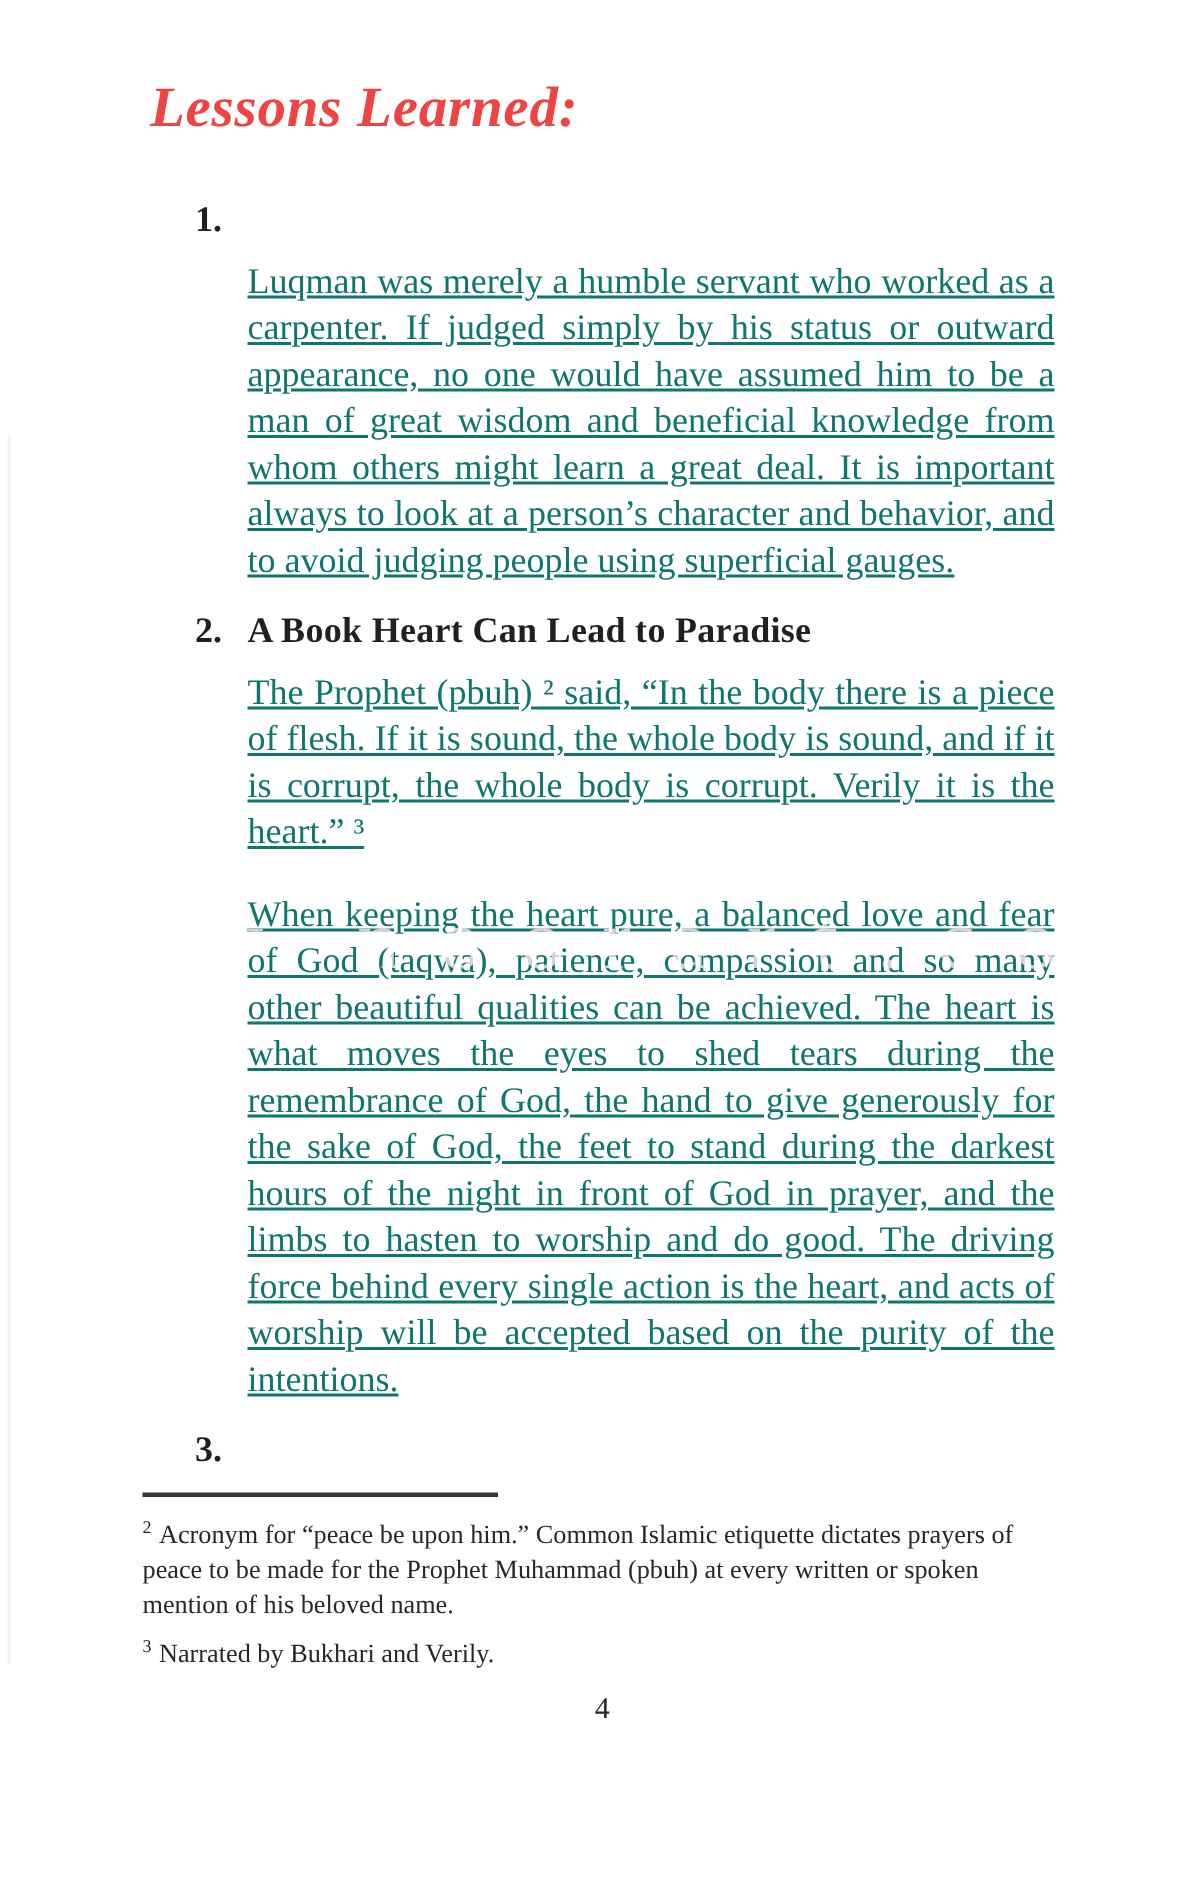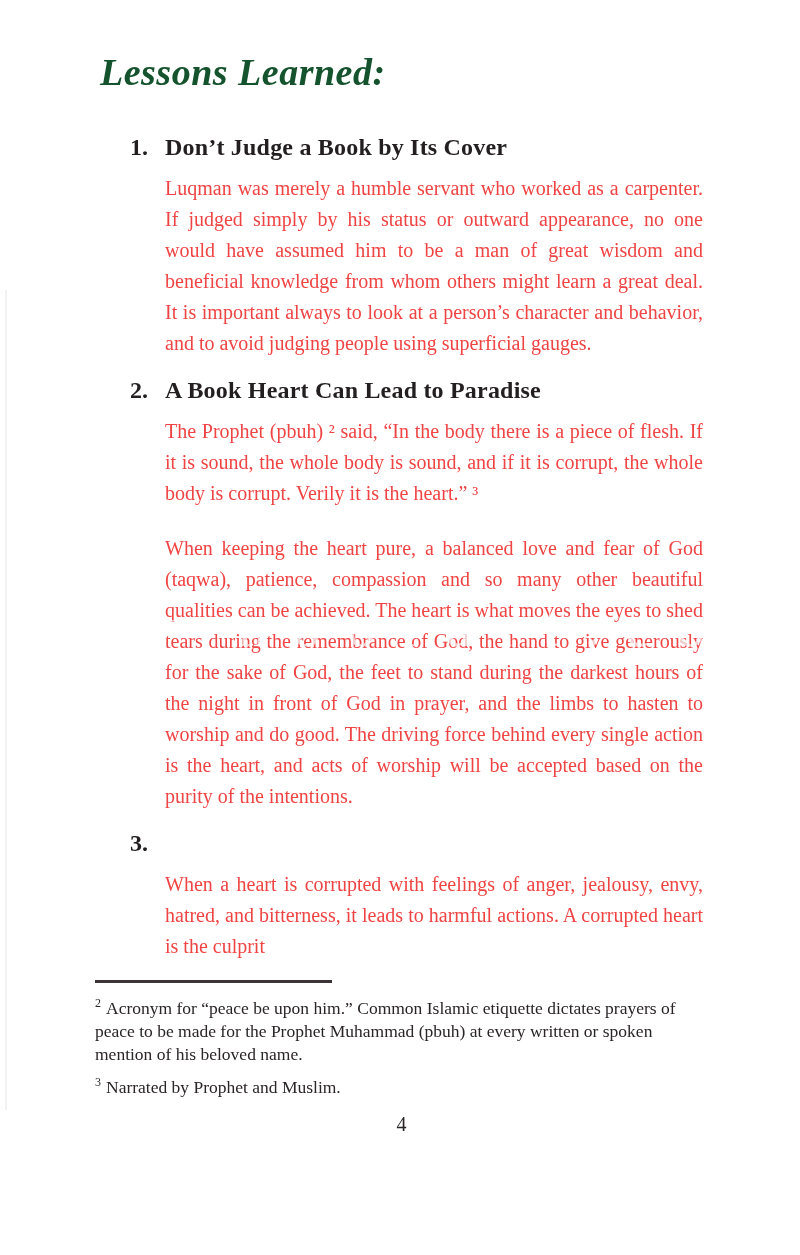--- a/index.html
+++ b/index.html
@@ -25,21 +25,21 @@
     width: 2px;
     height: 820px;
     background: rgba(0,0,0,0.05);
   }
   .title {
     margin: 0 0 40px 0;
     font-size: 38px;
     font-weight: bold;
     font-style: italic;
     letter-spacing: 0.5px;
-    color: #14532d;
+    color: #ef4444;
   }
   .lesson { margin: 0; }
   .lesson-head {
     display: flex;
     align-items: baseline;
     margin: 13px 0 12px 30px;
   }
   .num {
     width: 35px;
     flex: 0 0 35px;
@@ -49,24 +49,25 @@
   }
   .lesson-title {
     margin: 0;
     font-size: 24px;
     font-weight: bold;
     letter-spacing: 0.2px;
     color: #231f21;
   }
   .body-para {
     margin: 0 0 18px 65px;
-    font-size: 20px;
+    font-size: 24px;
     line-height: 31px;
     text-align: justify;
-    color: #ef4444;
+    color: #0f766e;
+    text-decoration: underline;
   }
   .para-gap { margin-top: 24px; }
   .footnotes {
     margin: 14px 0 0 -5px;
     font-size: 17.5px;
     line-height: 23px;
     color: #2a2527;
   }
   .fn-rule {
     width: 237px;
@@ -111,46 +112,44 @@
 
   <div class="scan-edge"></div>
 
   <h1 class="title">Lessons Learned:</h1>
 
   <div>
 
     <section class="lesson">
       <div class="lesson-head">
         <span class="num">1.</span>
-        <h2 class="lesson-title">Don’t Judge a Book by Its Cover</h2>
       </div>
       <p class="body-para">Luqman was merely a humble servant who worked as a carpenter. If judged simply by his status or outward appearance, no one would have assumed him to be a man of great wisdom and beneficial knowledge from whom others might learn a great deal. It is important always to look at a person’s character and behavior, and to avoid judging people using superficial gauges.</p>
     </section>
 
     <section class="lesson">
       <div class="lesson-head">
         <span class="num">2.</span>
         <h2 class="lesson-title">A Book Heart Can Lead to Paradise</h2>
       </div>
       <p class="body-para">The Prophet (pbuh) ² said, “In the body there is a piece of flesh. If it is sound, the whole body is sound, and if it is corrupt, the whole body is corrupt. Verily it is the heart.” ³</p>
       <p class="body-para para-gap">When keeping the heart pure, a balanced love and fear of God (taqwa), patience, compassion and so many other beautiful qualities can be achieved. The heart is what moves the eyes to shed tears during the remembrance of God, the hand to give generously for the sake of God, the feet to stand during the darkest hours of the night in front of God in prayer, and the limbs to hasten to worship and do good. The driving force behind every single action is the heart, and acts of worship will be accepted based on the purity of the intentions.</p>
     </section>
 
     <section class="lesson">
       <div class="lesson-head">
         <span class="num">3.</span>
       </div>
-      <p class="body-para">When a heart is corrupted with feelings of anger, jealousy, envy, hatred, and bitterness, it leads to harmful actions. A corrupted heart is the culprit</p>
     </section>
 
   </div>
 
   <div class="footnotes">
     <hr class="fn-rule">
     <p class="fn"><sup>2</sup><span>Acronym for “peace be upon him.” Common Islamic etiquette dictates prayers of peace to be made for the Prophet Muhammad (pbuh) at every written or spoken mention of his beloved name.</span></p>
-    <p class="fn"><sup>3</sup><span>Narrated by Prophet and Muslim.</span></p>
+    <p class="fn"><sup>3</sup><span>Narrated by Bukhari and Verily.</span></p>
   </div>
 
   <div class="page-number">4</div>
 
   <div class="watermark">www.noorart.com</div>
 
 </div>
 
 </body></html>

